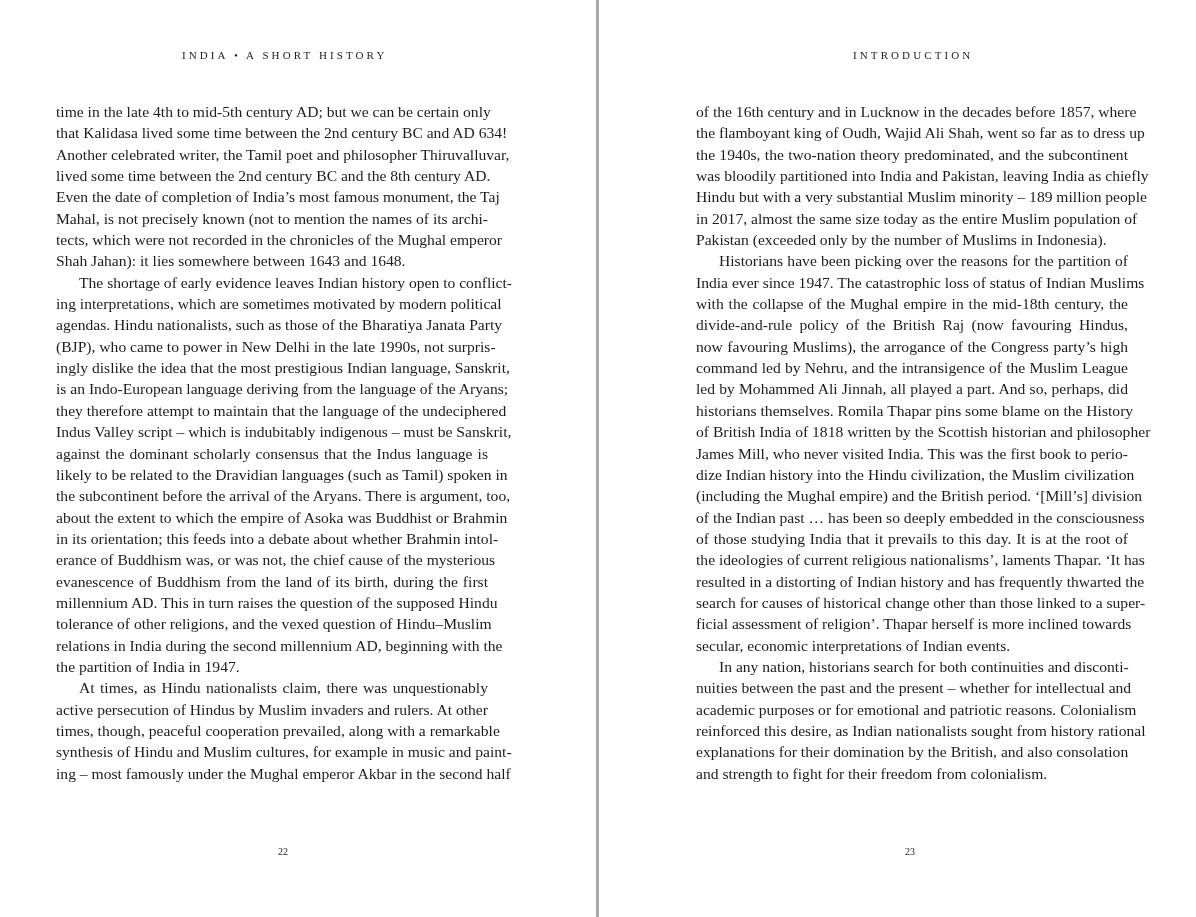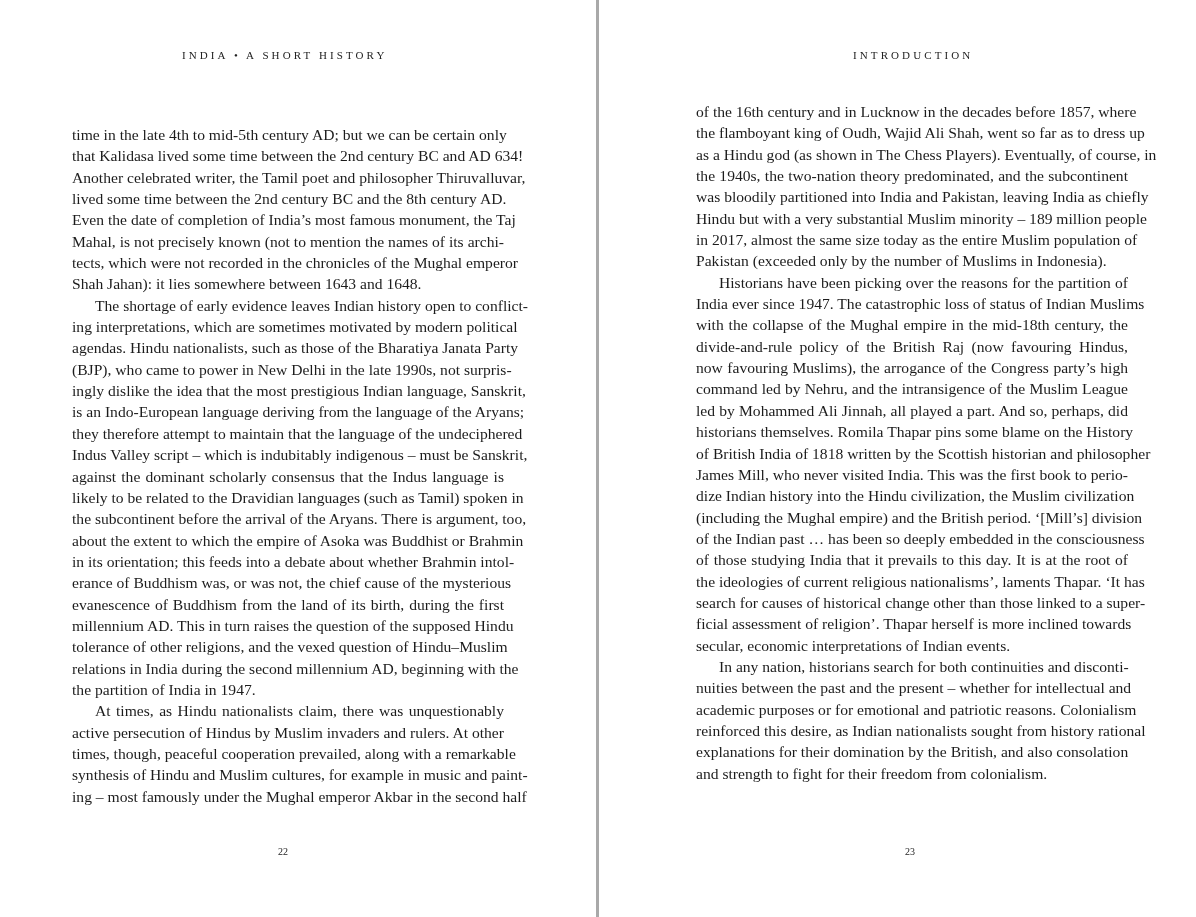--- a/index.html
+++ b/index.html
@@ -47,21 +47,21 @@
     }
     .page-left .running-head { left: 182px; }
     .page-right .running-head { left: 254px; }
     .text-block {
       position: absolute;
       top: 101px;
       width: 432px;
       font-size: 15.6px;
       line-height: 21.35px;
     }
-    .page-left .text-block { left: 72px; margin-top: 23px; }
+    .page-left .text-block { left: 56px; }
     .page-right .text-block { left: 97px; }
     .line {
       display: block;
       height: 21.35px;
       white-space: nowrap;
       text-align: justify;
       text-align-last: justify;
       overflow: visible;
     }
     .line.last {
@@ -123,41 +123,41 @@
     <div class="folio">22</div>
   </div>
 
   <div class="gutter"></div>
 
   <div class="page page-right">
     <div class="running-head">Introduction</div>
     <div class="text-block">
         <span class="line">of the 16th century and in Lucknow in the decades before 1857, where</span>
         <span class="line">the flamboyant king of Oudh, Wajid Ali Shah, went so far as to dress up</span>
-        <span class="line">as a Hindu god (as shown in The Chess Players). Eventually, of course, in</span>
         <span class="line">the 1940s, the two-nation theory predominated, and the subcontinent</span>
         <span class="line">was bloodily partitioned into India and Pakistan, leaving India as chiefly</span>
         <span class="line">Hindu but with a very substantial Muslim minority – 189 million people</span>
         <span class="line">in 2017, almost the same size today as the entire Muslim population of</span>
         <span class="line last">Pakistan (exceeded only by the number of Muslims in Indonesia).</span>
         <span class="line indent">Historians have been picking over the reasons for the partition of</span>
         <span class="line">India ever since 1947. The catastrophic loss of status of Indian Muslims</span>
         <span class="line">with the collapse of the Mughal empire in the mid-18th century, the</span>
         <span class="line">divide-and-rule policy of the British Raj (now favouring Hindus,</span>
         <span class="line">now favouring Muslims), the arrogance of the Congress party’s high</span>
         <span class="line">command led by Nehru, and the intransigence of the Muslim League</span>
         <span class="line">led by Mohammed Ali Jinnah, all played a part. And so, perhaps, did</span>
         <span class="line">historians themselves. Romila Thapar pins some blame on the History</span>
         <span class="line">of British India of 1818 written by the Scottish historian and philosopher</span>
         <span class="line">James Mill, who never visited India. This was the first book to perio-</span>
         <span class="line">dize Indian history into the Hindu civilization, the Muslim civilization</span>
         <span class="line">(including the Mughal empire) and the British period. ‘[Mill’s] division</span>
         <span class="line">of the Indian past … has been so deeply embedded in the consciousness</span>
         <span class="line">of those studying India that it prevails to this day. It is at the root of</span>
         <span class="line">the ideologies of current religious nationalisms’, laments Thapar. ‘It has</span>
+        <span class="line">resulted in a distorting of Indian history and has frequently thwarted the</span>
         <span class="line">search for causes of historical change other than those linked to a super-</span>
         <span class="line">ficial assessment of religion’. Thapar herself is more inclined towards</span>
         <span class="line last">secular, economic interpretations of Indian events.</span>
         <span class="line indent">In any nation, historians search for both continuities and disconti-</span>
         <span class="line">nuities between the past and the present – whether for intellectual and</span>
         <span class="line">academic purposes or for emotional and patriotic reasons. Colonialism</span>
         <span class="line">reinforced this desire, as Indian nationalists sought from history rational</span>
         <span class="line">explanations for their domination by the British, and also consolation</span>
         <span class="line last">and strength to fight for their freedom from colonialism.</span>
       </div>

